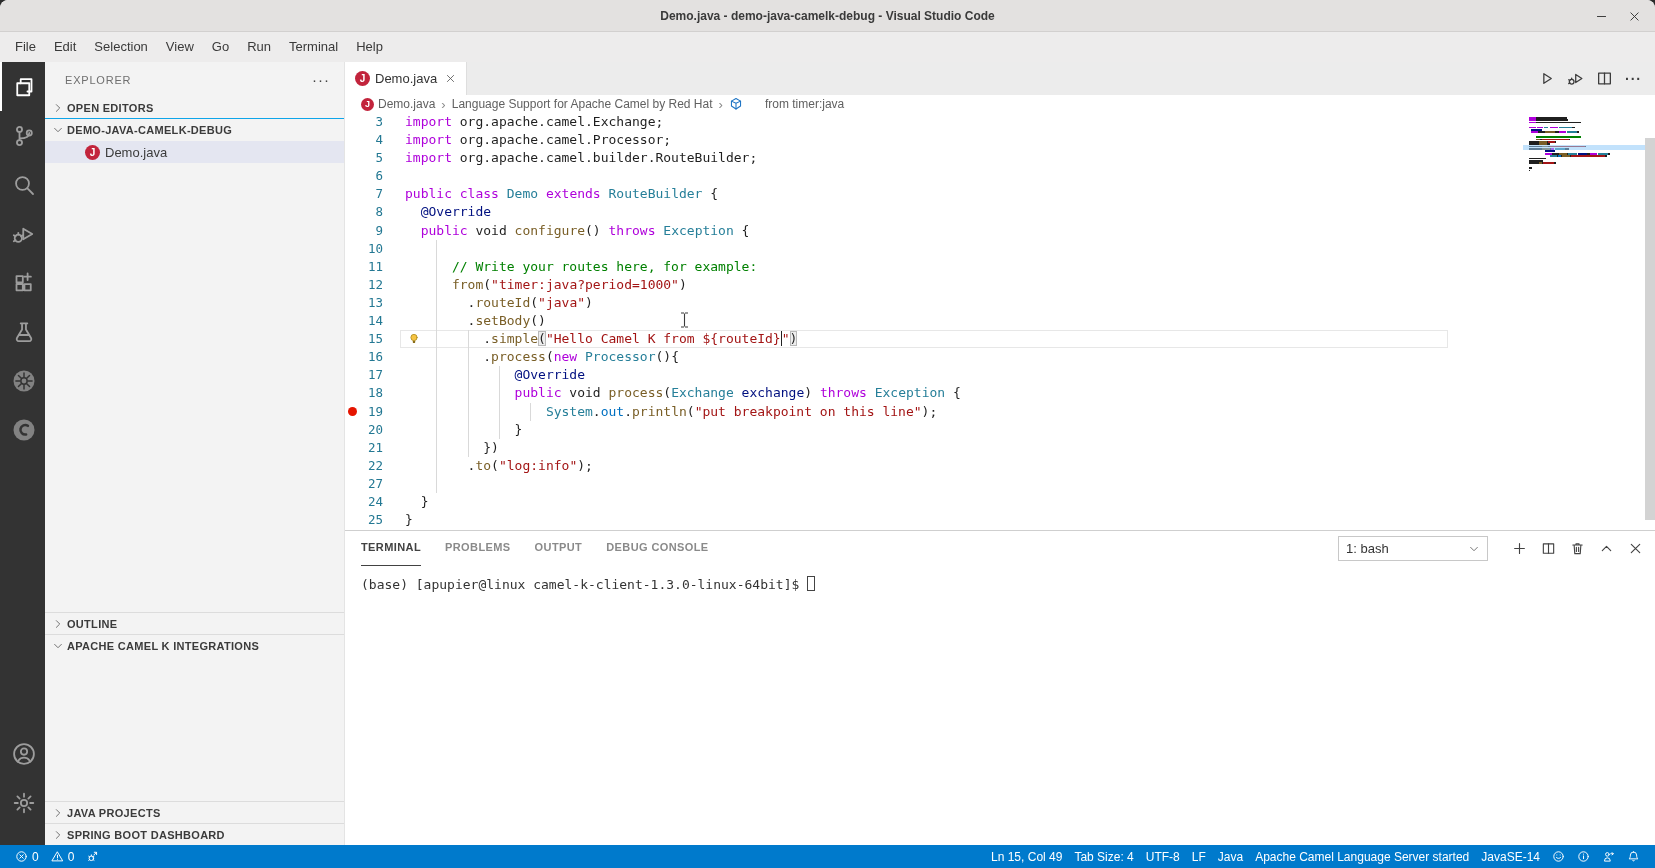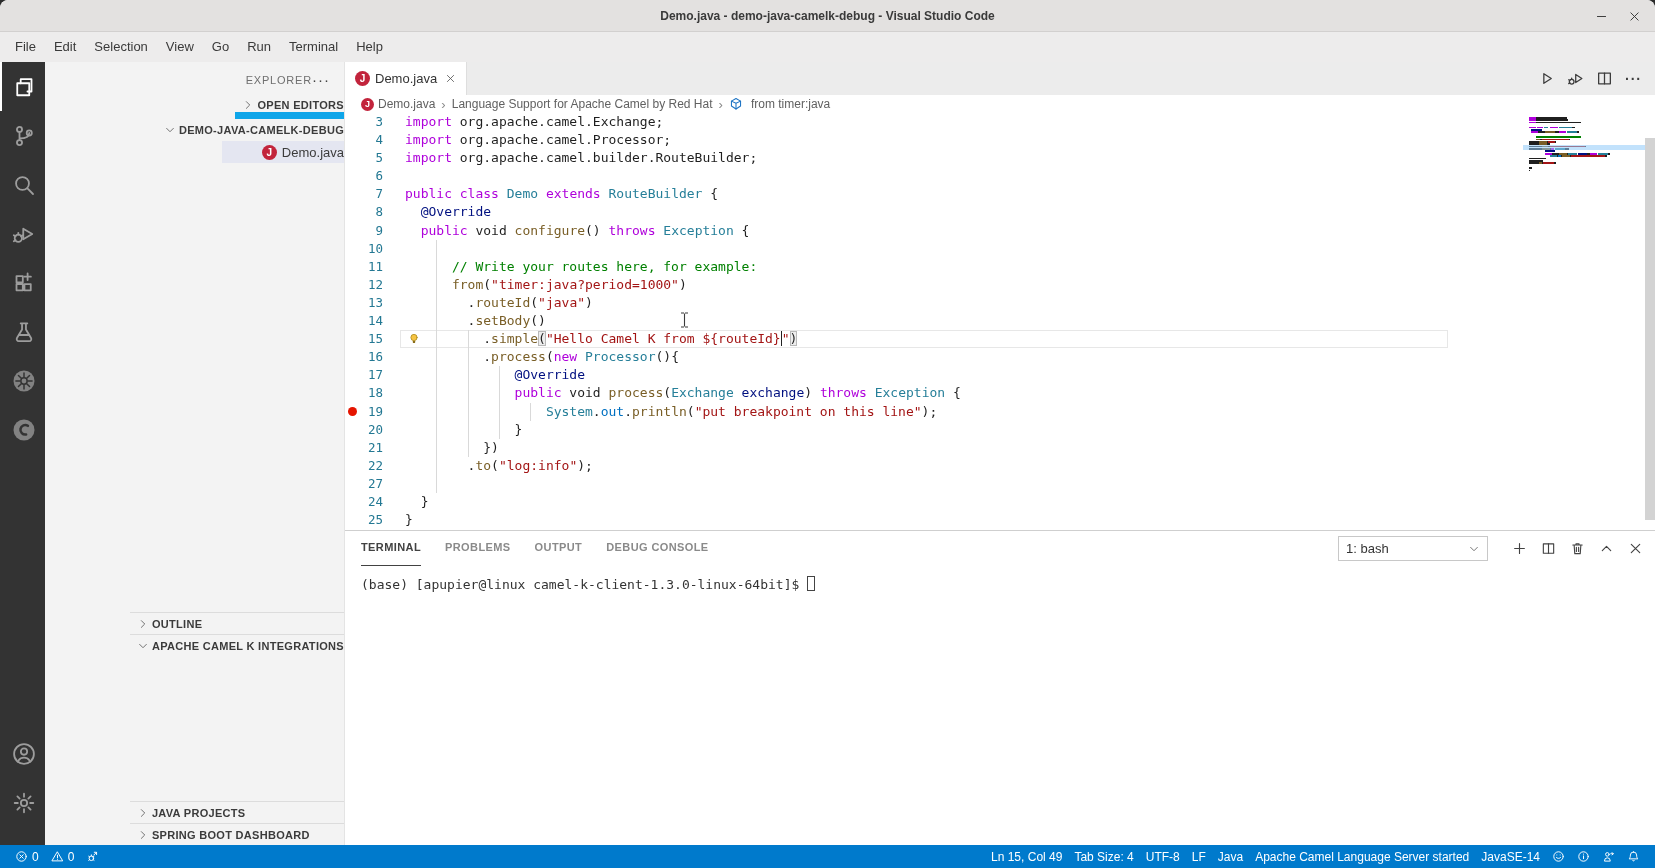--- a/index.html
+++ b/index.html
@@ -21,28 +21,28 @@
   .main{display:flex;height:783px;}
 
   
   .activitybar{width:45px;background:#333333;display:flex;flex-direction:column;flex-shrink:0;}
   .ab-item{width:45px;height:49px;display:flex;align-items:center;justify-content:center;color:#9d9d9d;border-left:2px solid transparent;}
   .ab-item.active{color:#ffffff;border-left-color:#ffffff;}
   .ab-item svg{width:24px;height:24px;}
   .ab-bottom{margin-top:auto;padding-bottom:18px;}
 
   
-  .sidebar{width:300px;background:#f3f3f3;display:flex;flex-direction:column;font-size:13px;color:#3b3b3b;flex-shrink:0;border-right:1px solid #e4e4e4;align-items:flex-end;}
+  .sidebar{width:300px;background:#f3f3f3;display:flex;flex-direction:column;font-size:13px;color:#3b3b3b;flex-shrink:0;border-right:1px solid #e4e4e4;}
   .sb-header{height:35px;display:flex;align-items:center;padding:0 14px 0 20px;font-size:11px;letter-spacing:.8px;color:#6f6f6f;}
   .sb-actions{margin-left:auto;font-size:15px;color:#424242;letter-spacing:1px;}
   .sb-row{height:22px;display:flex;align-items:center;padding-left:4px;}
   .sb-row .chev{width:18px;display:flex;justify-content:center;color:#646464;}
   .sb-row .chev svg{width:12px;height:12px;}
   .sect{font-weight:bold;font-size:11px;letter-spacing:.3px;color:#3b3b3b;}
-  .oe{border-bottom:7px solid #0ea5e9;}
+  .oe{border-bottom:1px solid #0ea5e9;}
   .sb-row.item{padding-left:22px;}
   .sb-row.sel{background:#e4e6f1;}
   .sb-spacer{flex:1;}
   .bsec{border-top:1px solid #dcdcdc;}
   .jicon{display:inline-flex;width:15px;height:15px;border-radius:50%;background:#c2243c;color:#fff;font-size:10px;font-weight:bold;align-items:center;justify-content:center;margin-right:5px;flex-shrink:0;font-family:"Liberation Sans",sans-serif;}
 
   
   .editor-group{flex:1;display:flex;flex-direction:column;background:#fff;min-width:0;}
   .tabbar{height:33px;background:#ececec;display:flex;align-items:stretch;}
   .tab{display:flex;align-items:center;padding:0 10px;background:#fff;font-size:13px;color:#333;border-right:1px solid #dedede;}
@@ -322,21 +322,21 @@
       <div class="breadcrumb" id="breadcrumb">
           <span style="display:flex;align-items:center;gap:4px">
             <span class="jicon">J</span>
             <span>Demo.java</span>
           </span>
           <span class="bc-sep">›</span>
           <span style="display:flex;align-items:center;gap:4px">
             <span>Language Support for Apache Camel by Red Hat</span>
           </span>
           <span class="bc-sep">›</span>
-          <span style="display:flex;align-items:center;gap:8px">
+          <span style="display:flex;align-items:center;gap:22px">
             <span class="bc-icon ic">
               <svg viewBox="0 0 16 16" fill="none" stroke="currentColor" stroke-width="1.2" stroke-linecap="round" stroke-linejoin="round">
                 <g stroke="#1d74c4">
                   <path d="M8 1.8l5.2 2.9v5.6L8 13.7 2.8 10.3V4.7z"></path>
                   <path d="M2.8 4.7L8 7.2l5.2-2.5M8 7.2v6.5"></path>
                 </g>
               </svg>
             </span>
             <span>from timer:java</span>
           </span>

